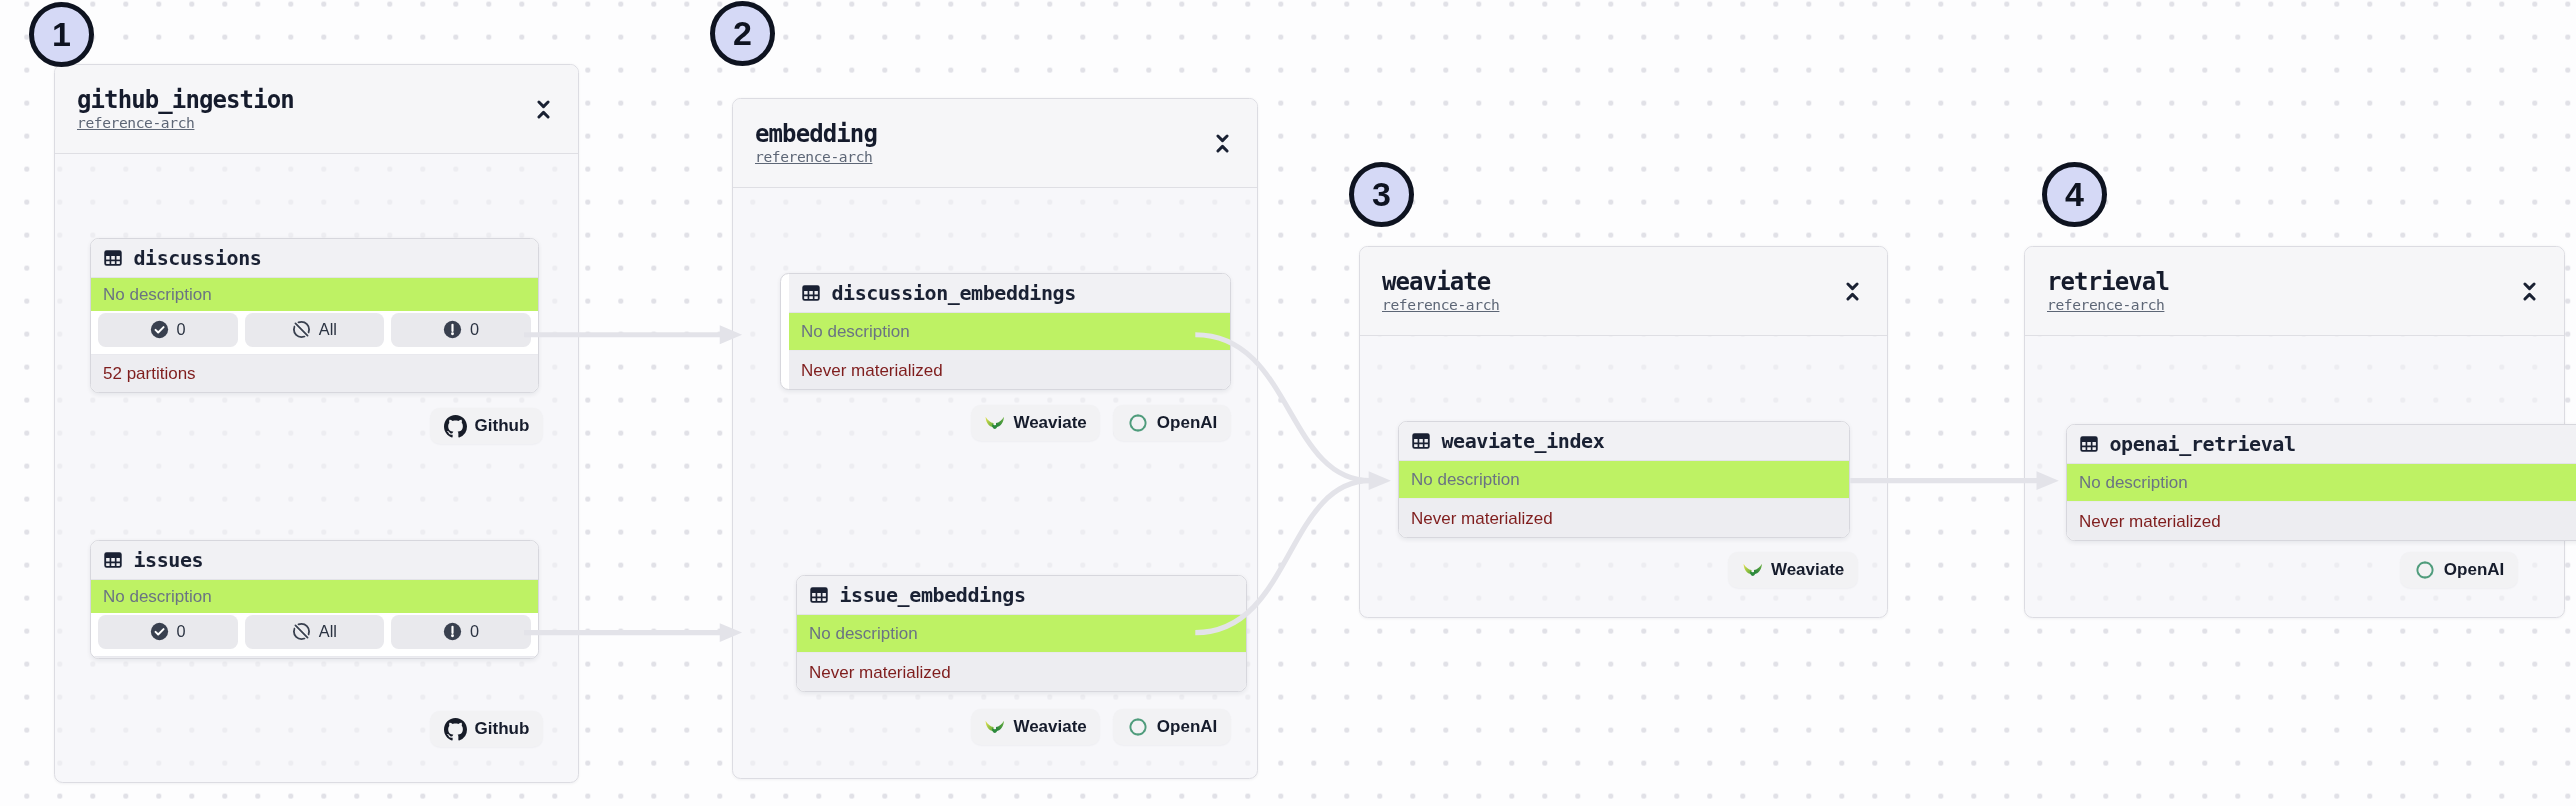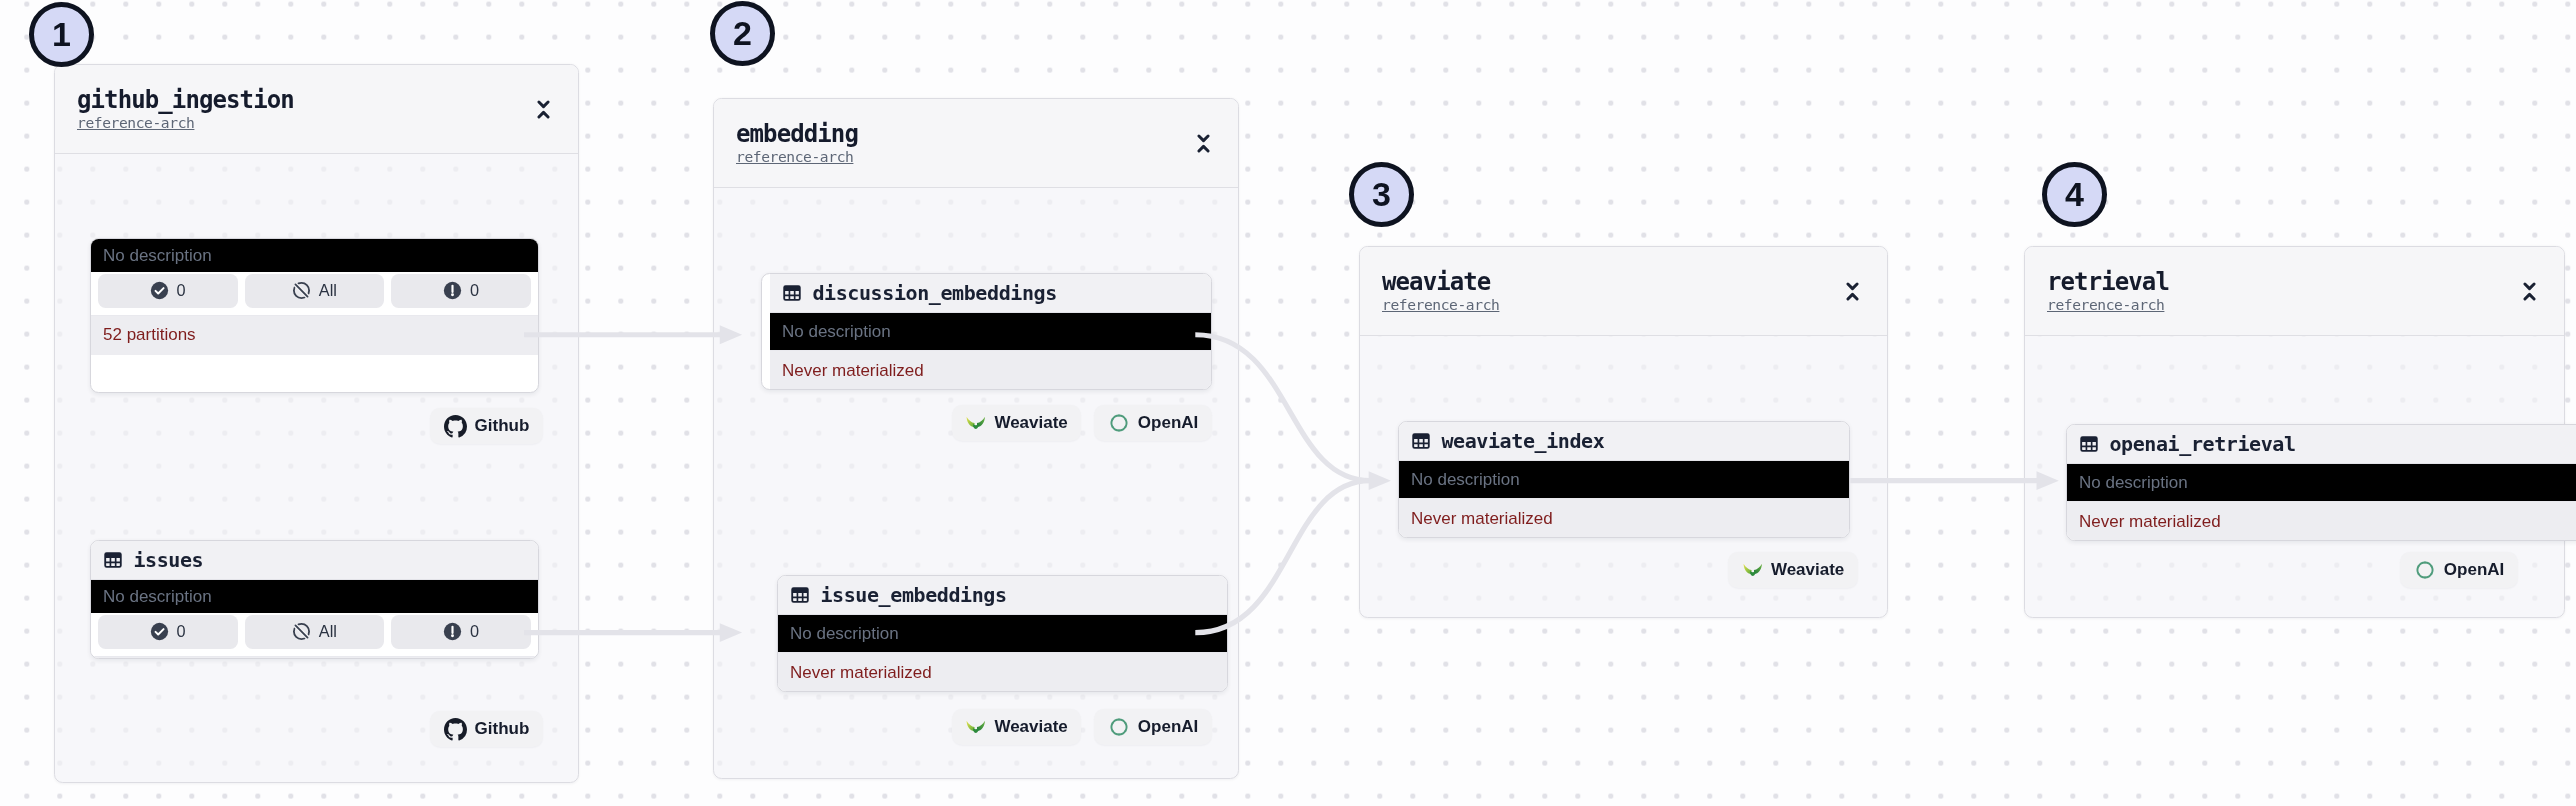--- a/index.html
+++ b/index.html
@@ -29,21 +29,21 @@
   .group-subtitle{font:400 14.6px "DejaVu Sans Mono",monospace;color:#5D6676;letter-spacing:-0.4px;text-decoration:underline;}
   .collapse-btn{background:none;border:none;padding:3.4px;cursor:pointer;display:flex;}
   .asset-node{
     position:absolute;background:#FFFFFF;border:1.7px solid #D7D7DD;border-radius:8.6px;
     box-shadow:0 1.7px 4.3px rgba(20,24,40,0.07);overflow:hidden;box-sizing:border-box;
   }
   .node-header{
     background:#F1F1F4;border-bottom:0.9px solid #E3E3E8;display:flex;align-items:center;gap:9.4px;
     padding:0 11px;height:38px;font:700 20px "DejaVu Sans Mono",monospace;letter-spacing:-0.4px;color:#1A2133;
   }
-  .node-desc{display:flex;align-items:center;padding:0 12px;font:400 17px "Liberation Sans",sans-serif;color:#6A7383;background:#000000;}
+  .node-desc{display:flex;align-items:center;padding:0 12px;font:400 17px "Liberation Sans",sans-serif;color:#6A7383;background:#bef264;}
   .node-desc.bordered{border-bottom:0.9px solid #E9E9EE;}
   .node-badges{display:flex;gap:6.9px;padding:1.7px 6.9px 6.9px 6.9px;background:#fff;border-bottom:0.9px solid #E9E9EE;}
   .pbadge{
     flex:1;height:34px;background:#E9E9ED;border-radius:7.7px;display:flex;align-items:center;
     justify-content:center;gap:7.7px;font:400 16.3px "Liberation Sans",sans-serif;color:#2B3342;
   }
   .node-footer{height:39px;background:#EDEDF1;display:flex;align-items:center;padding:0 12px;
     font:400 17px "Liberation Sans",sans-serif;color:#7f1d1d;}
   .tag{
     position:absolute;height:36px;background:#F2F2F4;border-radius:10.3px;display:inline-flex;
@@ -154,20 +154,26 @@
         <div class="group-subtitle">reference-arch</div>
       </div>
       <button class="collapse-btn">
         <svg class="ico" width="19" height="23" viewBox="0 0 22 27">
             <use href="#i-collapse"></use>
           </svg>
       </button>
     </div>
 
     <div class="asset-node" style="left:35px;top:173px;width:449px;height:155px;">
+      <div class="node-header">
+        <svg class="ico" width="22" height="22" viewBox="0 0 26 26">
+            <use href="#i-table"></use>
+          </svg>
+        <span>discussions</span>
+      </div>
       <div class="node-desc" style="height:33px;">No description</div>
       <div class="node-badges">
         <div class="pbadge">
           <svg class="ico" width="19" height="19" viewBox="0 0 22 22">
               <use href="#i-check"></use>
             </svg>
           <span>0</span>
         </div>
         <div class="pbadge">
           <svg class="ico" width="19" height="19" viewBox="0 0 22 22">
@@ -224,21 +230,21 @@
     </div>
 
     <div class="tag" style="right:35px;top:646px;">
       <svg class="ico" width="23" height="23" viewBox="0 0 27 27">
           <use href="#i-github"></use>
         </svg>
       <span>Github</span>
     </div>
   </div>
 
-  <div class="group" style="left:713px;top:98px;width:524px;height:679px;">
+  <div class="group" style="left:732px;top:98px;width:524px;height:679px;">
     <div class="group-header">
       <div>
         <div class="group-title">embedding</div>
         <div class="group-subtitle">reference-arch</div>
       </div>
       <button class="collapse-btn">
         <svg class="ico" width="19" height="23" viewBox="0 0 22 27">
             <use href="#i-collapse"></use>
           </svg>
       </button>

